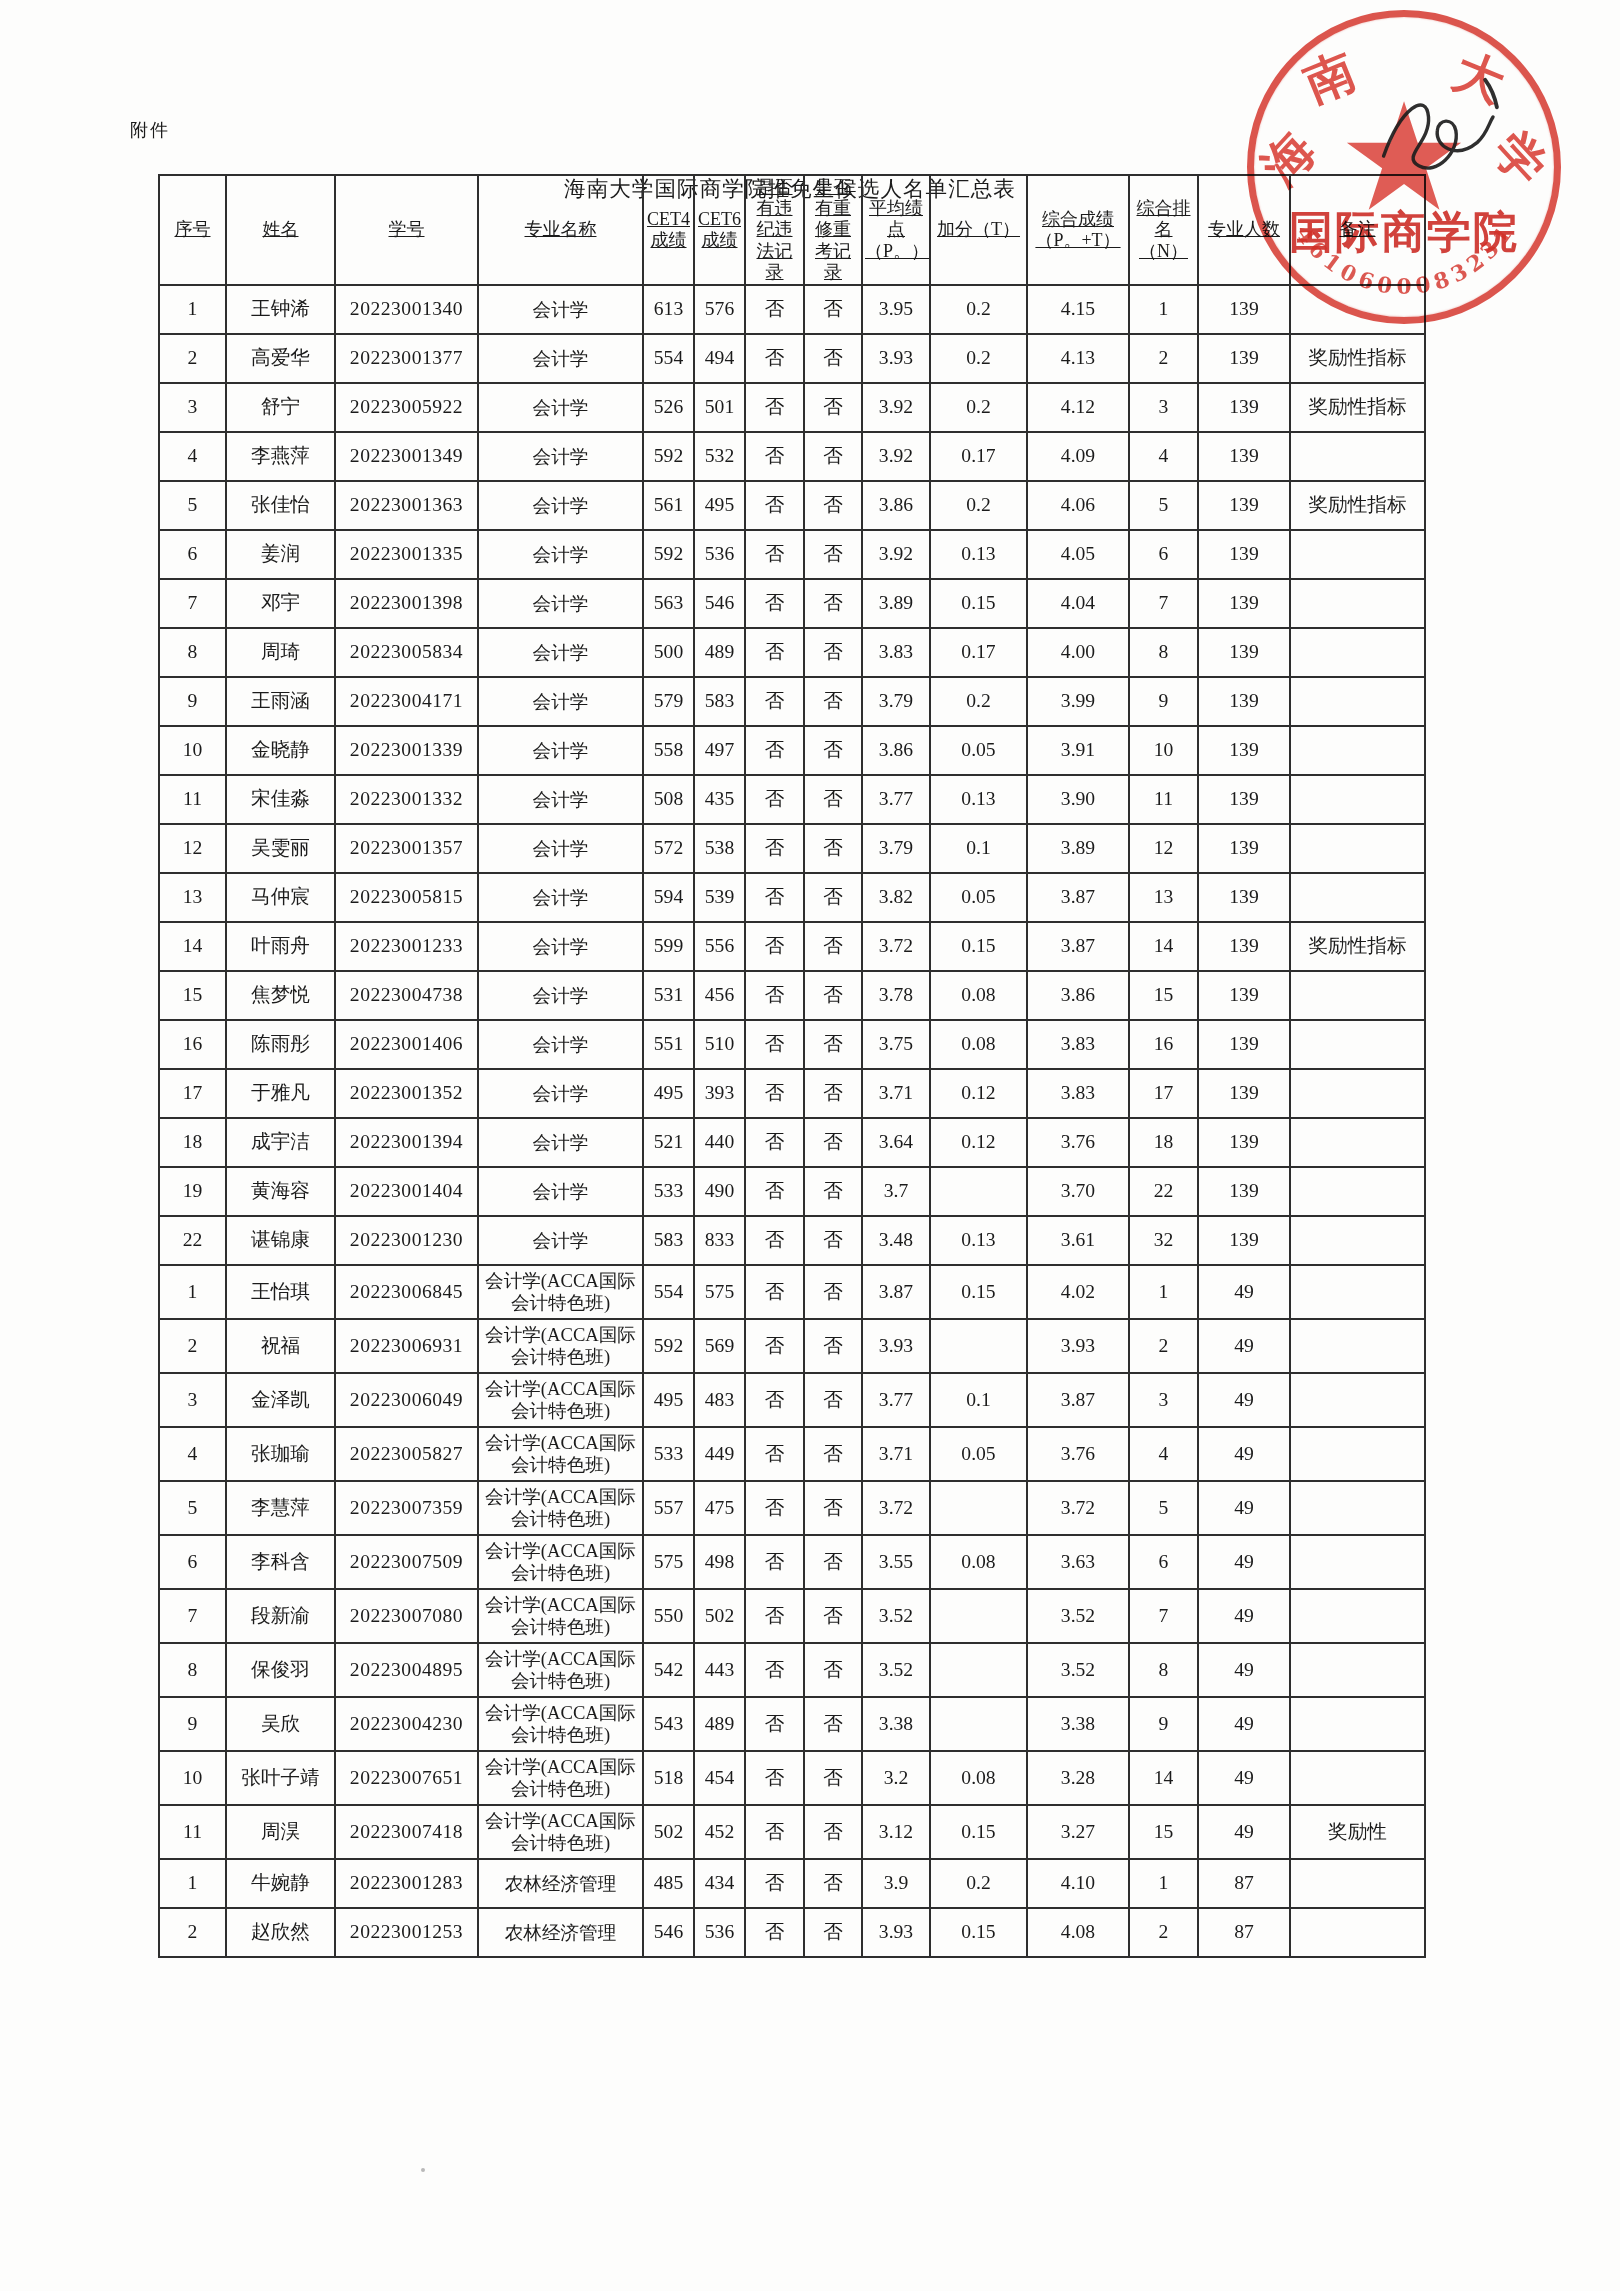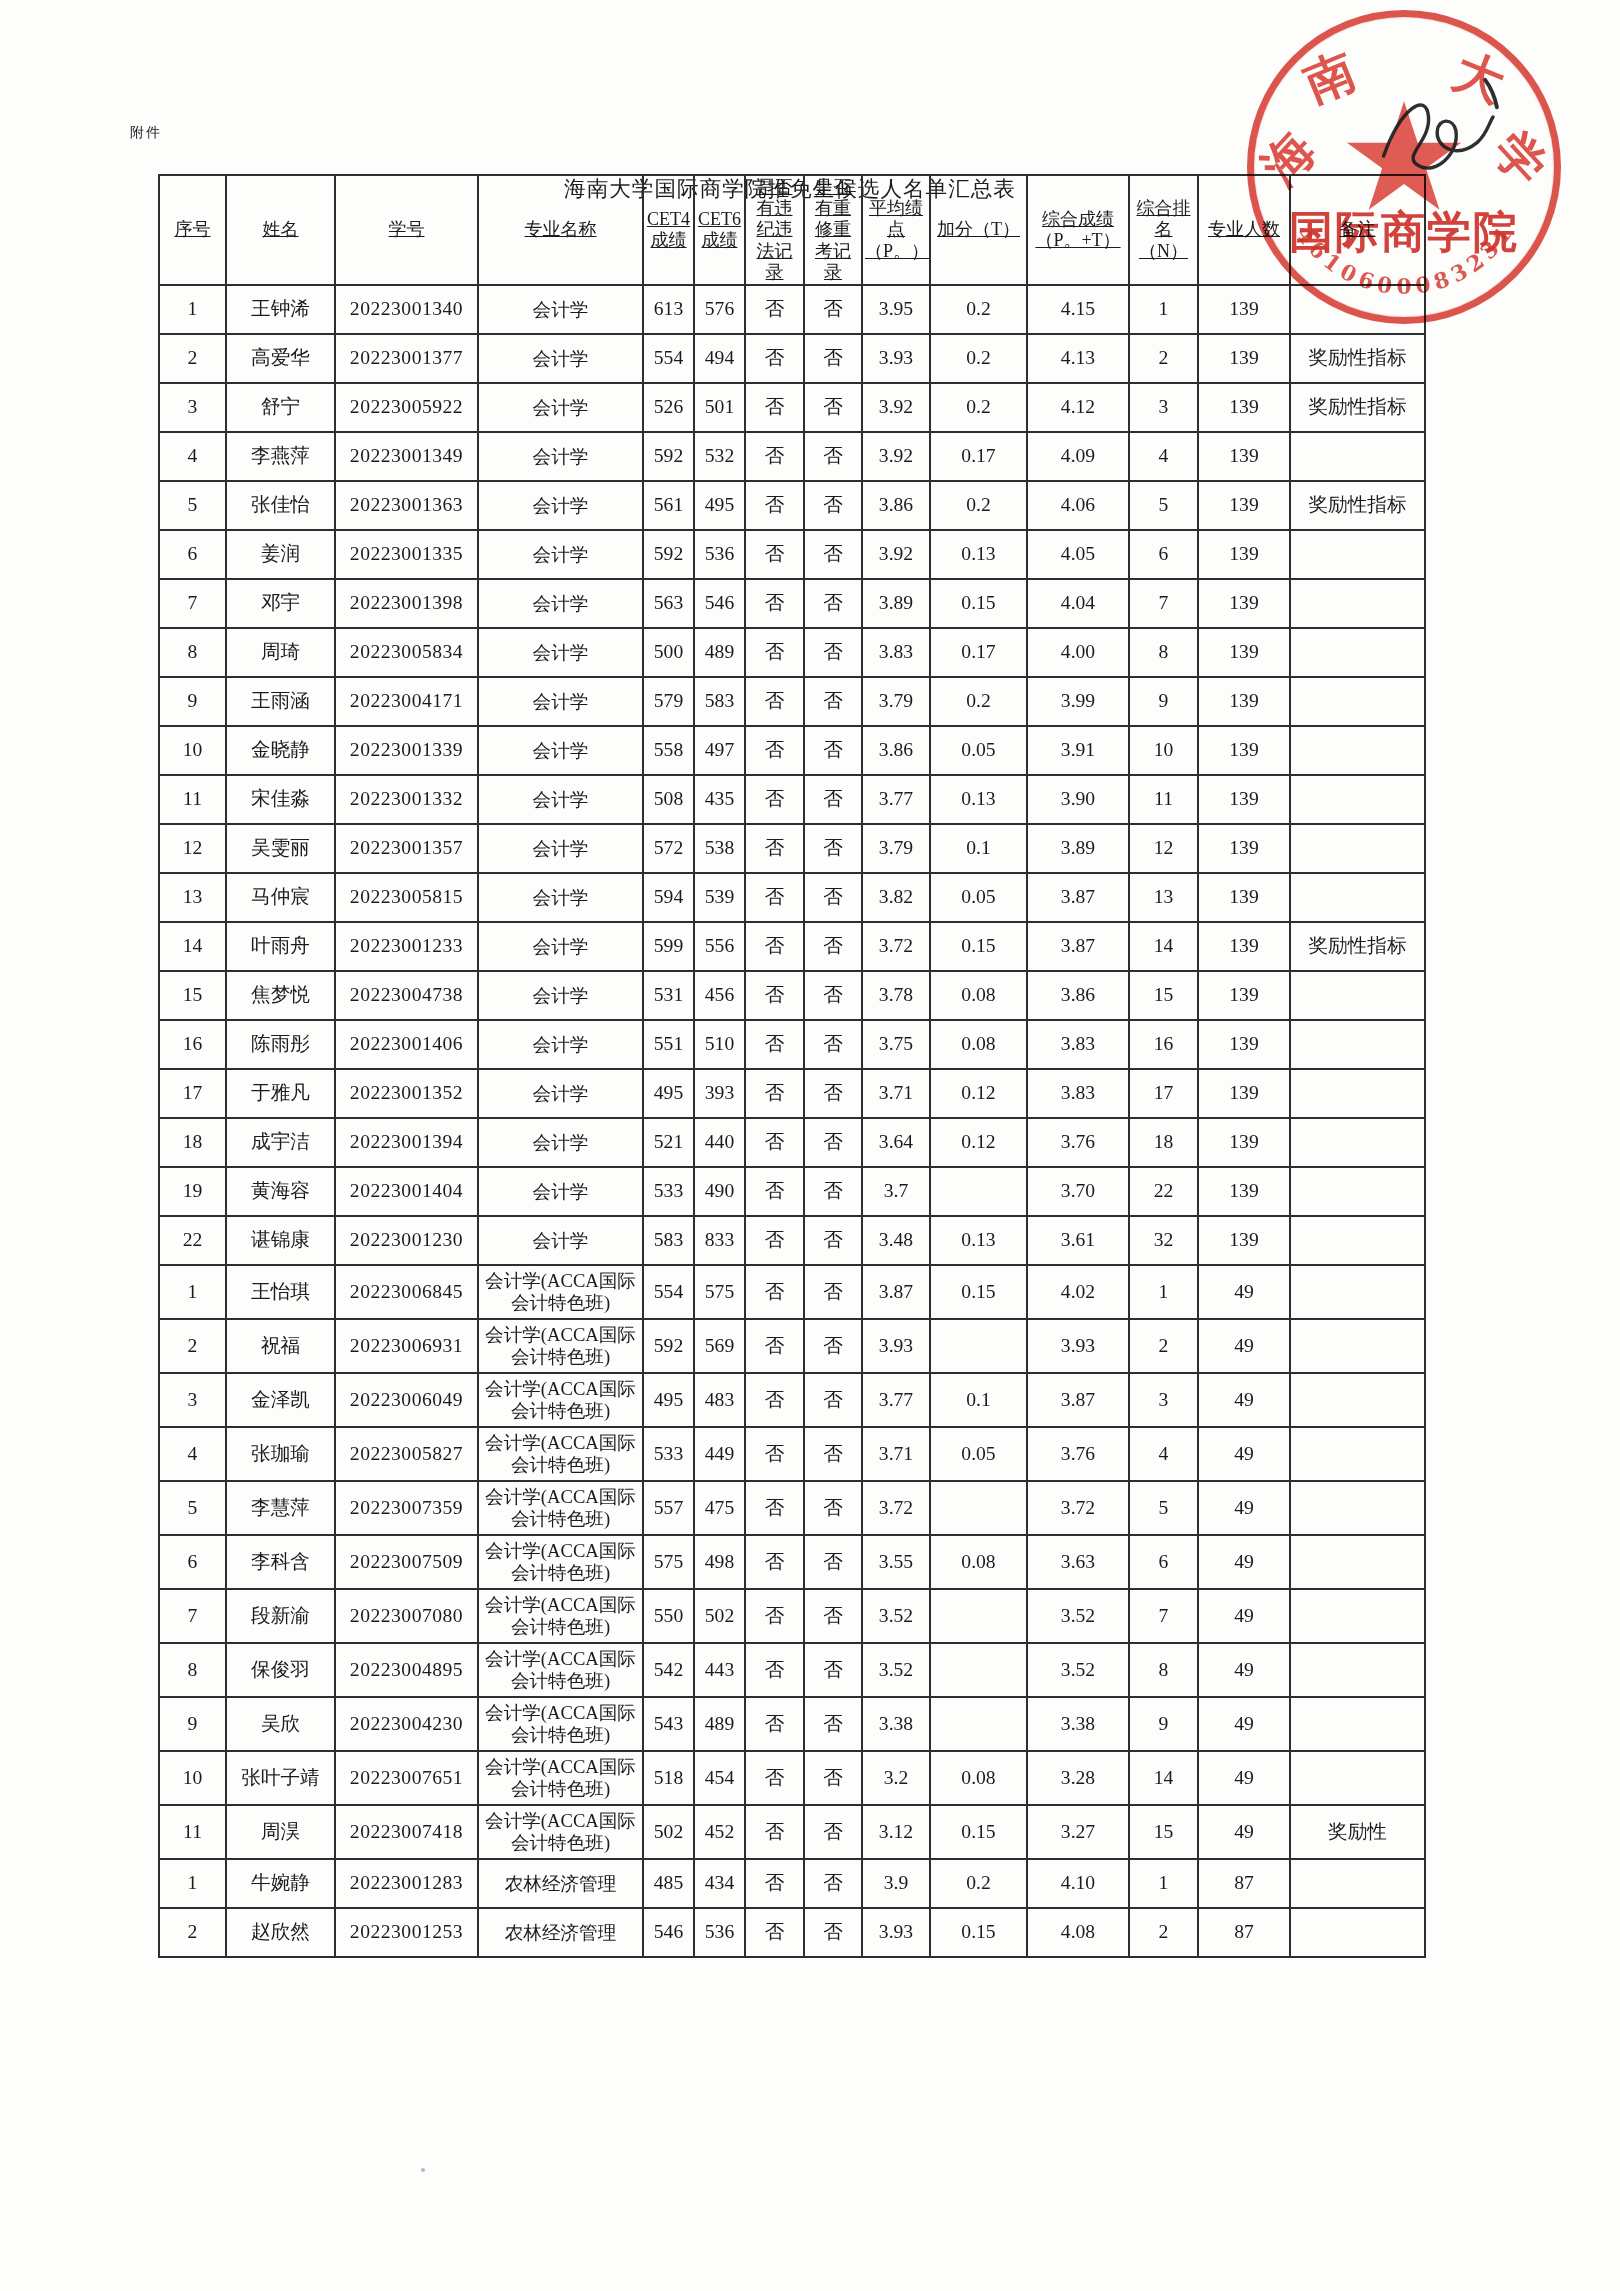--- a/index.html
+++ b/index.html
@@ -1,18 +1,18 @@
 <!DOCTYPE html>
 <html><head>
 <meta charset="utf-8">
 <style>
   html,body{margin:0;padding:0;background:#e9e9e9;}
   #page{position:relative;width:1620px;height:2292px;background:#fdfdfc;overflow:hidden;
         font-family:"Liberation Serif","DejaVu Serif",serif;color:#1b1b1b;}
-  #attachment{position:absolute;left:130px;top:124px;font-size:14px;letter-spacing:2px;}
+  #attachment{position:absolute;left:130px;top:118px;font-size:18px;letter-spacing:2px;}
   #doc-title{position:absolute;left:790px;top:141px;transform:translateX(-50%);
              font-size:21.6px;font-weight:normal;letter-spacing:1px;white-space:nowrap;margin-top:33px;}
   
   #roster{position:absolute;left:158px;top:174px;border-collapse:collapse;table-layout:fixed;
           width:1264px;border:2.9px solid #2a2a2a;}
   #roster td,#roster th{border:2px solid #2e2e2e;text-align:center;vertical-align:middle;
           font-weight:normal;font-size:19.6px;line-height:1.25;padding:1px 2px;overflow:hidden;
           word-break:break-all;}
   #roster thead tr{height:110px;}
   #roster thead th{font-size:18px;line-height:1.18;text-decoration:underline;}

